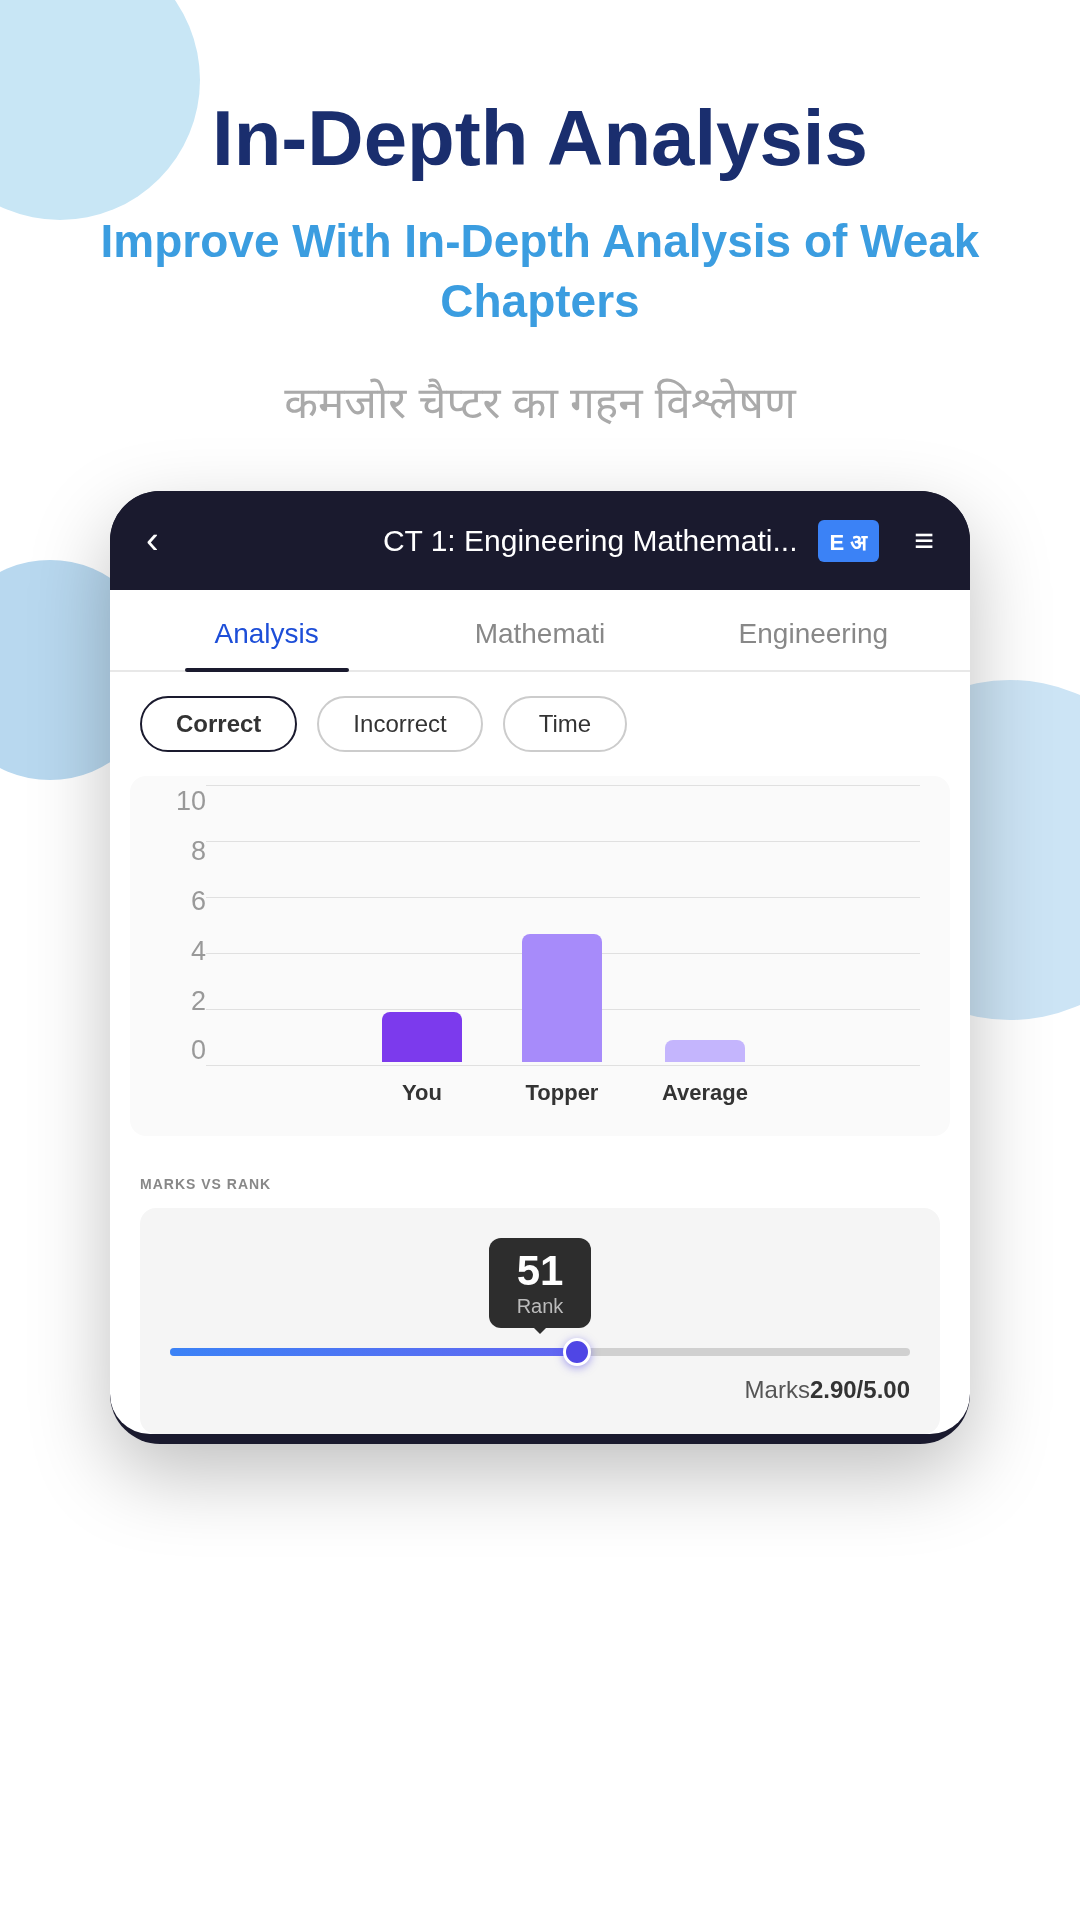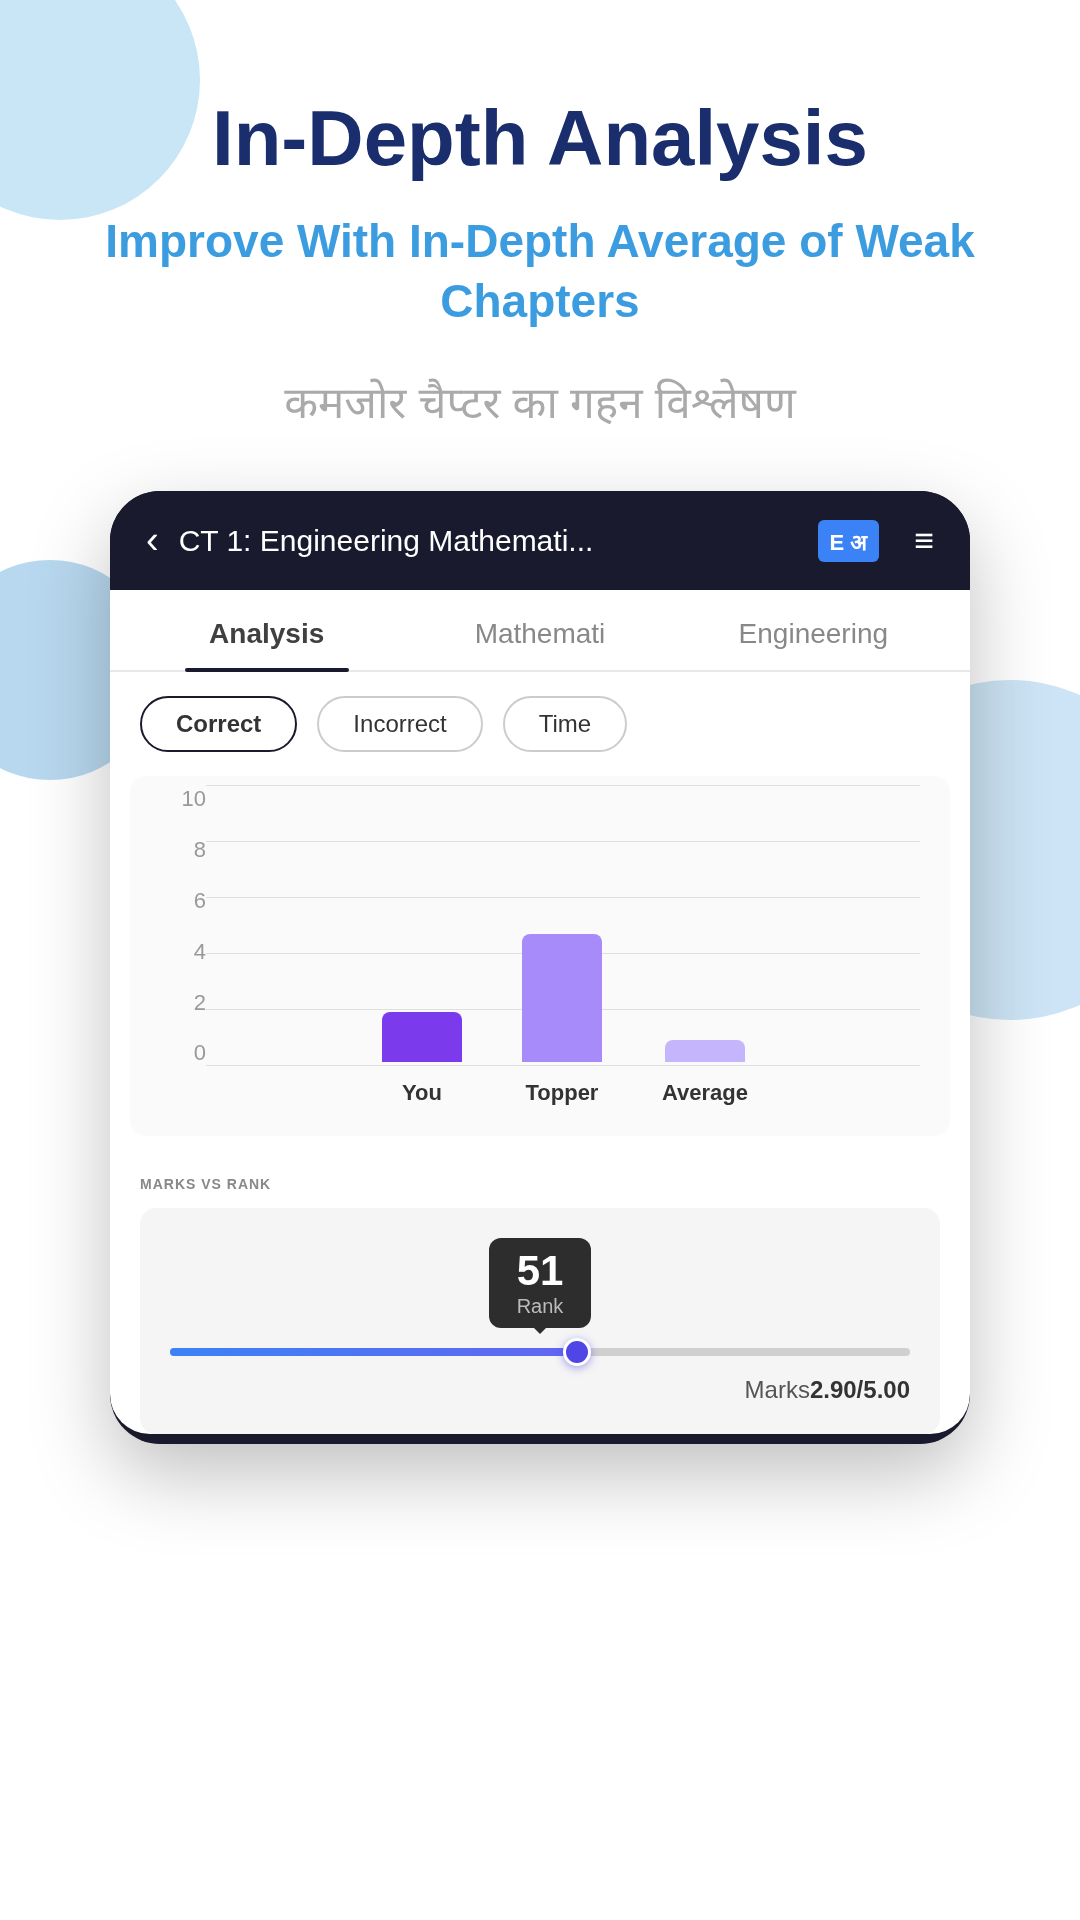--- a/index.html
+++ b/index.html
@@ -98,20 +98,21 @@
     .back-btn {
       color: #ffffff;
       font-size: 38px;
       cursor: pointer;
     }
     .header-title {
       flex: 1;
       color: #ffffff;
       font-size: 30px;
       font-weight: 500;
+      text-align: right;
     }
     .header-icons {
       display: flex;
       align-items: center;
       gap: 35px;
     }
     .edu-icon {
       background: #3b82f6;
       color: white;
       font-size: 22px;
@@ -139,22 +140,22 @@
     .tab {
       flex: 1;
       text-align: center;
       padding: 28px 10px 20px;
       font-size: 28px;
       color: #888888;
       cursor: pointer;
       position: relative;
     }
     .tab.active {
-      color: #404040;
-      font-weight: 700;
+      color: #1d4ed8;
+      font-weight: 400;
     }
     .tab.active::after {
       content: '';
       position: absolute;
       bottom: -2px;
       left: 20%;
       right: 20%;
       height: 4px;
       background: #1a1a2e;
       border-radius: 2px;
@@ -201,21 +202,21 @@
       position: absolute;
       left: 0;
       top: 0;
       bottom: 40px;
       width: 46px;
       display: flex;
       flex-direction: column-reverse;
       justify-content: space-between;
     }
     .y-label {
-      font-size: 22px;
+      font-size: 27px;
       color: #999999;
       text-align: right;
     }
 
     
     .grid-lines {
       position: absolute;
       left: 46px;
       right: 0;
       top: 0;
@@ -359,21 +360,21 @@
 <body>
 
 <div class="bg-circle-top-left"></div>
 <div class="bg-circle-mid-left"></div>
 <div class="bg-circle-right"></div>
 
 <div class="page-content">
 
   <h1 class="main-title">In-Depth Analysis</h1>
 
-  <p class="subtitle">Improve With In-Depth Average of Weak Chapters</p>
+  <p class="subtitle">Improve With In-Depth Analysis of Weak Chapters</p>
 
   <p class="hindi-text">कमजोर चैप्टर का गहन विश्लेषण</p>
 
   <div class="phone-mockup">
 
     <div class="phone-header">
       <span class="back-btn">‹</span>
       <span class="header-title">CT 1: Engineering Mathemati...</span>
       <div class="header-icons">
         <span class="edu-icon">E अ</span>

